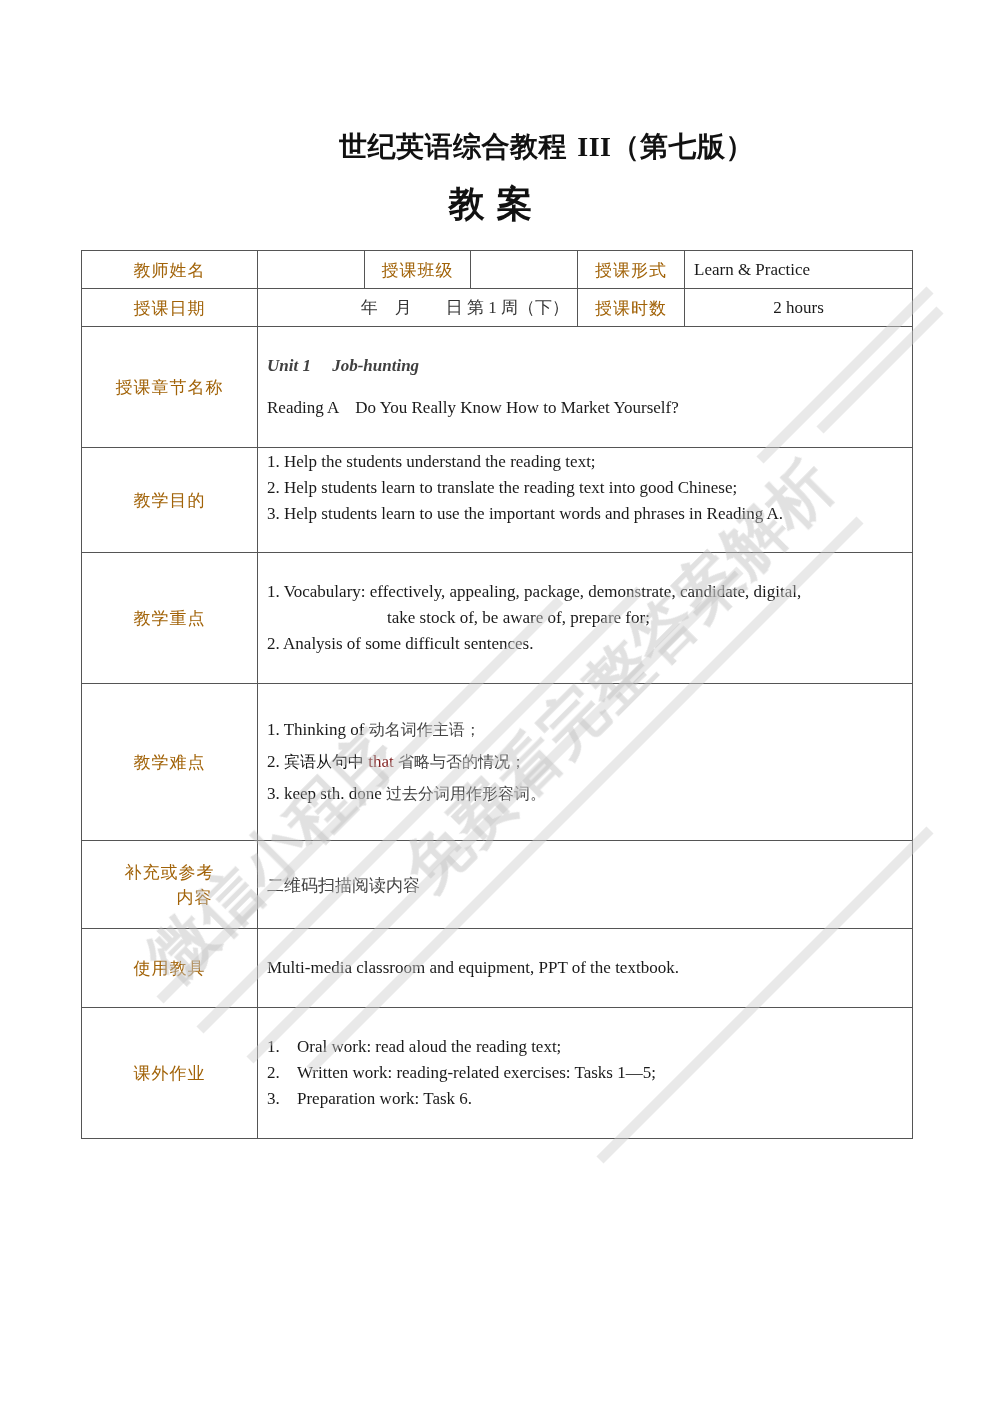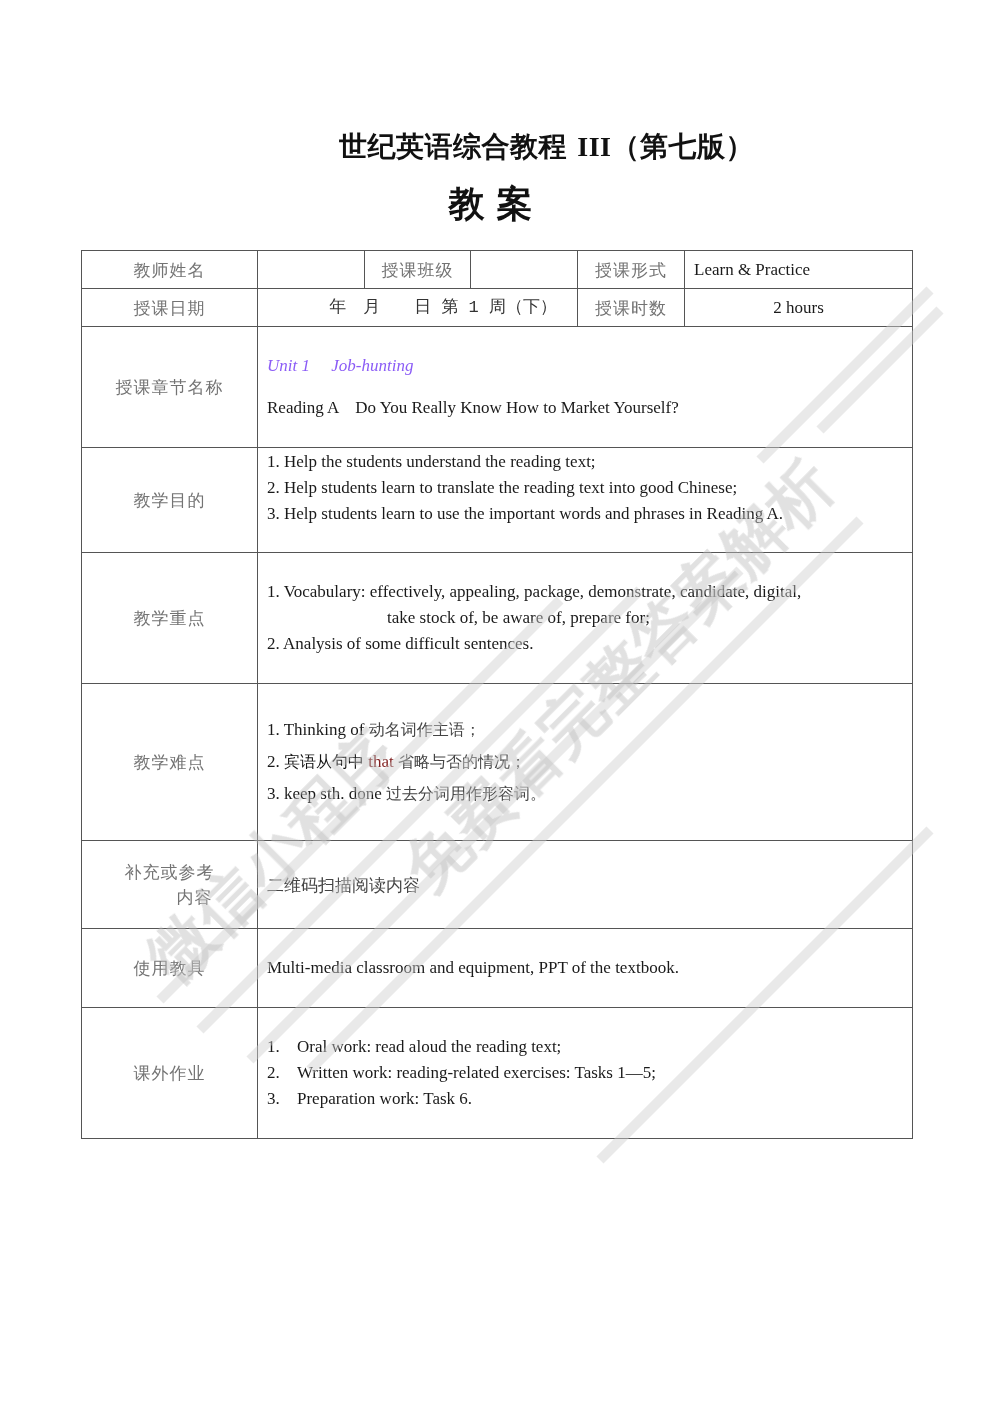--- a/index.html
+++ b/index.html
@@ -23,24 +23,24 @@
     table.plan {
       position: absolute; left: 81px; top: 250px; width: 831px;
       border-collapse: collapse; table-layout: fixed; z-index: 1;
     }
     table.plan td {
       border: 1.3px solid #555; padding: 0; vertical-align: middle;
       font-size: 17px; line-height: 26px;
     }
     .lbl {
       text-align: center; font-family: "DejaVu Sans", sans-serif;
-      font-size: 17px; color: #737373; letter-spacing: 1px; margin-top: 48px;
+      font-size: 17px; color: #a16207; letter-spacing: 1px; margin-top: 48px;
     }
     .content { padding-left: 9px !important; padding-right: 6px !important; }
-    .unit { color: #8b5cf6; font-weight: normal; font-style: italic; margin-bottom: 16px; }
+    .unit { color: #404040; font-weight: bold; font-style: italic; margin-bottom: 16px; }
     .cn { font-family: "DejaVu Sans", sans-serif; font-size: 16px; color: #444; }
     .cn-bold { font-family: "DejaVu Sans", sans-serif; font-size: 16px; font-weight: normal; color: #111; }
     .indent { padding-left: 120px; }
     .hw-line { padding-left: 0; }
     .hw-num { display: inline-block; width: 30px; }
     .gap-line { margin: 6px 0; }
   </style>
 </head>
 <body>
 
@@ -63,21 +63,21 @@
       <tr style="height:38px">
     <td class="lbl">教师姓名</td>
     <td></td>
     <td class="lbl">授课班级</td>
     <td></td>
     <td class="lbl">授课形式</td>
     <td class="content">Learn &amp; Practice</td>
   </tr>
   <tr style="height:38px">
     <td class="lbl">授课日期</td>
-    <td colspan="3" class="cn" style="text-align:right; padding-right:20px; font-family:Liberation Mono, monospace; font-size:17px; color:#333;">年　月　　日 第 1 周（下）</td>
+    <td colspan="3" class="cn" style="text-align:right; padding-right:8px; font-family:Liberation Serif, serif; font-size:17px; color:#333;">年　月　　日 第 1 周（下）</td>
     <td class="lbl">授课时数</td>
     <td style="text-align:center;">2 hours</td>
   </tr>
   <tr style="height:121px">
     <td class="lbl">授课章节名称</td>
     <td colspan="5" class="content">
       <div class="unit">Unit 1　 Job-hunting</div>
       <div>Reading A　Do You Really Know How to Market Yourself?</div>
     </td>
   </tr>

